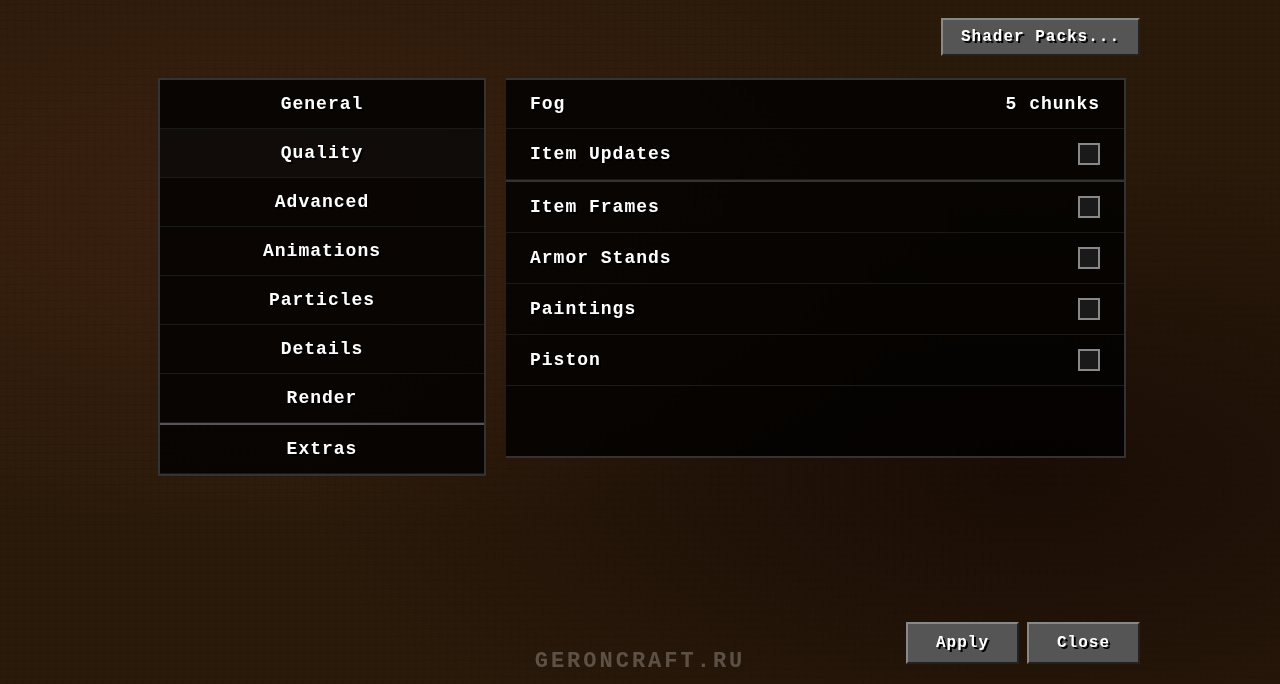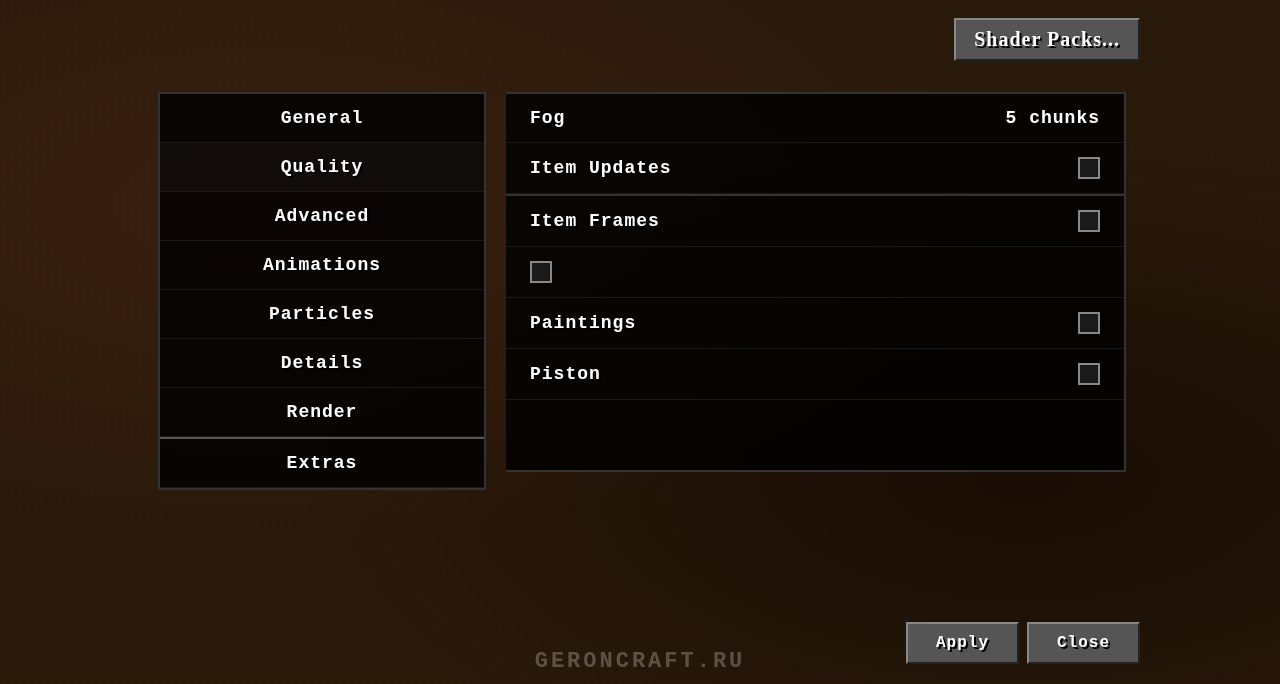--- a/index.html
+++ b/index.html
@@ -50,33 +50,33 @@
     
     .shader-packs-btn {
       position: absolute;
       top: 18px;
       right: 140px;
       background: #555;
       border: 2px solid #888;
       border-bottom-color: #222;
       border-right-color: #222;
       color: #fff;
-      font-family: Liberation Serif, serif;
-      font-size: 20px;
+      font-family: Liberation Mono, monospace;
+      font-size: 16px;
       font-weight: bold;
       padding: 8px 18px;
       letter-spacing: 1px;
       cursor: pointer;
       text-shadow: 2px 2px #000;
     }
 
     
     .main-layout {
       position: absolute;
-      top: 92px;
+      top: 78px;
       left: 158px;
       display: flex;
       align-items: flex-start;
     }
 
     
     .sidebar {
       background: rgba(0,0,0,0.82);
       border: 2px solid #333;
       width: 328px;
@@ -228,20 +228,21 @@
         </div>
         <div class="content-row">
           <span class="content-row-label">Item Updates</span>
           <span class="mc-checkbox"></span>
         </div>
         <div class="content-row section-gap">
           <span class="content-row-label">Item Frames</span>
           <span class="mc-checkbox"></span>
         </div>
         <div class="content-row">
+          <span class="content-row-label">Armor Stands</span>
           <span class="mc-checkbox"></span>
         </div>
         <div class="content-row">
           <span class="content-row-label">Paintings</span>
           <span class="mc-checkbox"></span>
         </div>
         <div class="content-row">
           <span class="content-row-label">Piston</span>
           <span class="mc-checkbox"></span>
         </div>

